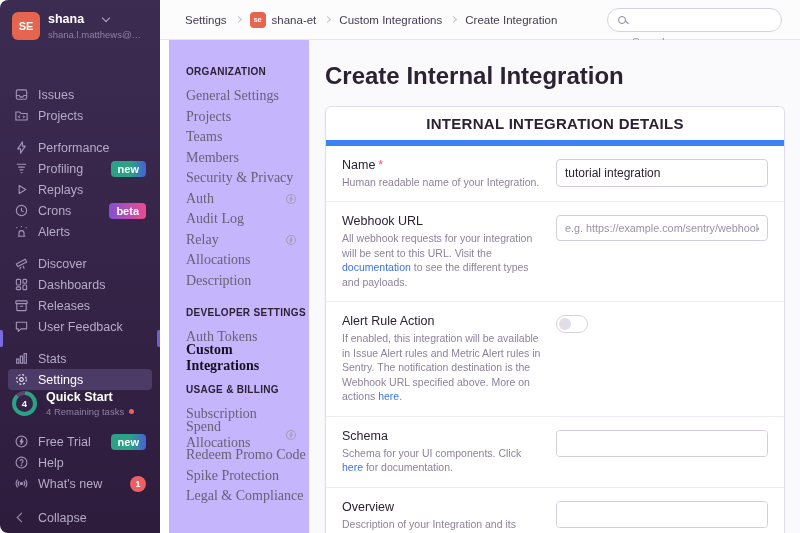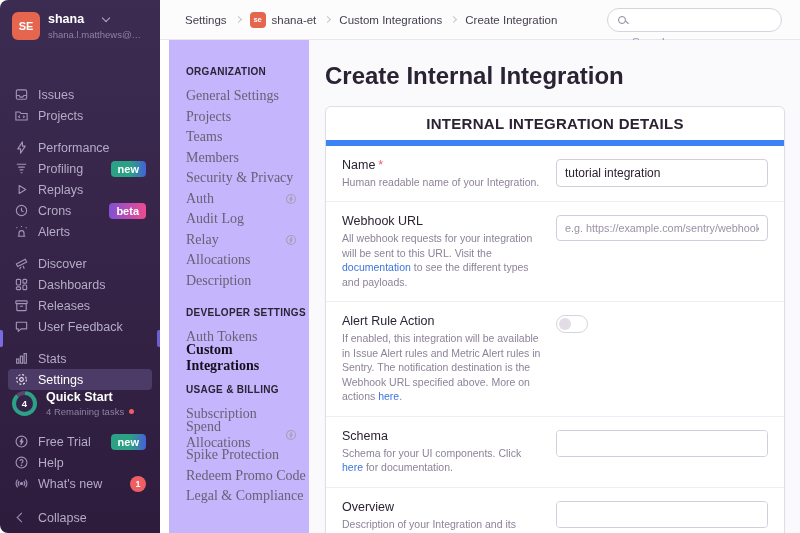--- a/index.html
+++ b/index.html
@@ -350,22 +350,22 @@
         <a class="nav-item">Subscription</a>
         <a class="nav-item">
           <span>Spend Allocations</span>
           <span class="power">
               <svg width="12" height="12" viewBox="0 0 16 16" fill="none" stroke="currentColor" stroke-width="1.4">
                 <circle cx="8" cy="8" r="6"></circle>
                 <path d="M8.6 4.6 6.5 8.3h1.7L7.4 11.4l2.3-3.7H8z" stroke-linejoin="round"></path>
               </svg>
             </span>
         </a>
+        <a class="nav-item">Redeem Promo Code</a>
         <a class="nav-item">Spike Protection</a>
-        <a class="nav-item">Redeem Promo Code</a>
         <a class="nav-item">Legal &amp; Compliance</a>
       </nav>
 
       <main class="main">
         <h1 class="page-title">Create Internal Integration</h1>
 
         <section class="panel">
           <div class="panel-header">INTERNAL INTEGRATION DETAILS</div>
 
           <div class="frow">

